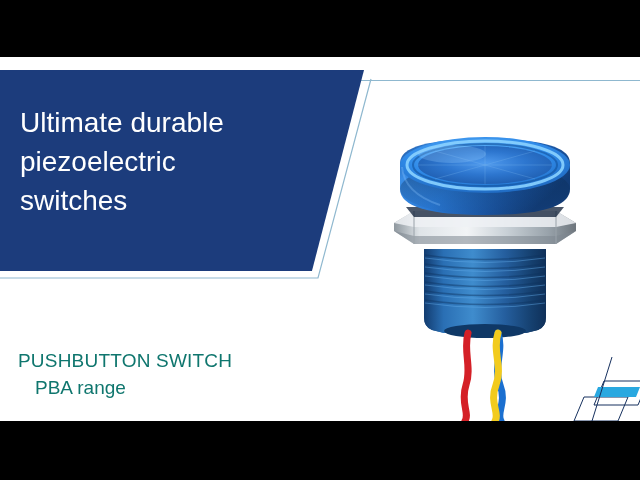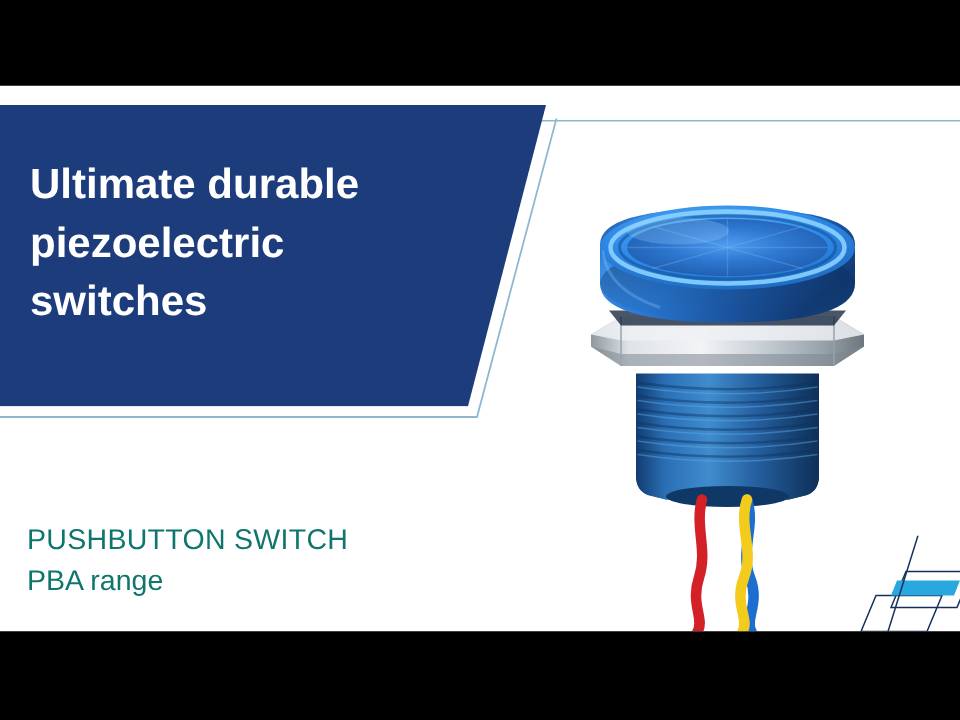--- a/index.html
+++ b/index.html
@@ -78,21 +78,21 @@
   .banner-outline svg { display: block; }
 
   .banner-title {
     position: absolute;
     left: 20px;
     top: 46px;
     width: 300px;
     color: #ffffff;
     font-size: 28px;
     line-height: 39px;
-    font-weight: 700;
+    font-weight: 400;
     letter-spacing: 0px;
     z-index: 12;
     white-space: pre-line;
   }
 
   
   .caption {
     position: absolute;
     left: 18px;
     top: 290px;
@@ -100,20 +100,21 @@
     color: #0f766e;
   }
   .caption-line1 {
     font-size: 19px;
     line-height: 27px;
     letter-spacing: 0.2px;
   }
   .caption-line2 {
     font-size: 19px;
     line-height: 27px;
+    margin-left: 17px;
   }
 
   
   .product {
     position: absolute;
     left: 380px;
     top: 70px;
     width: 210px;
     height: 294px;
     z-index: 8;

